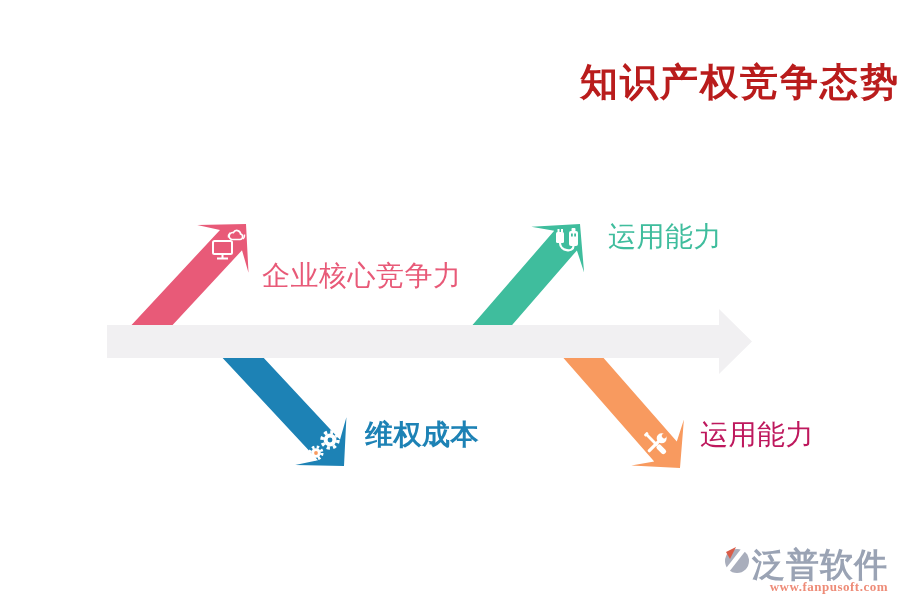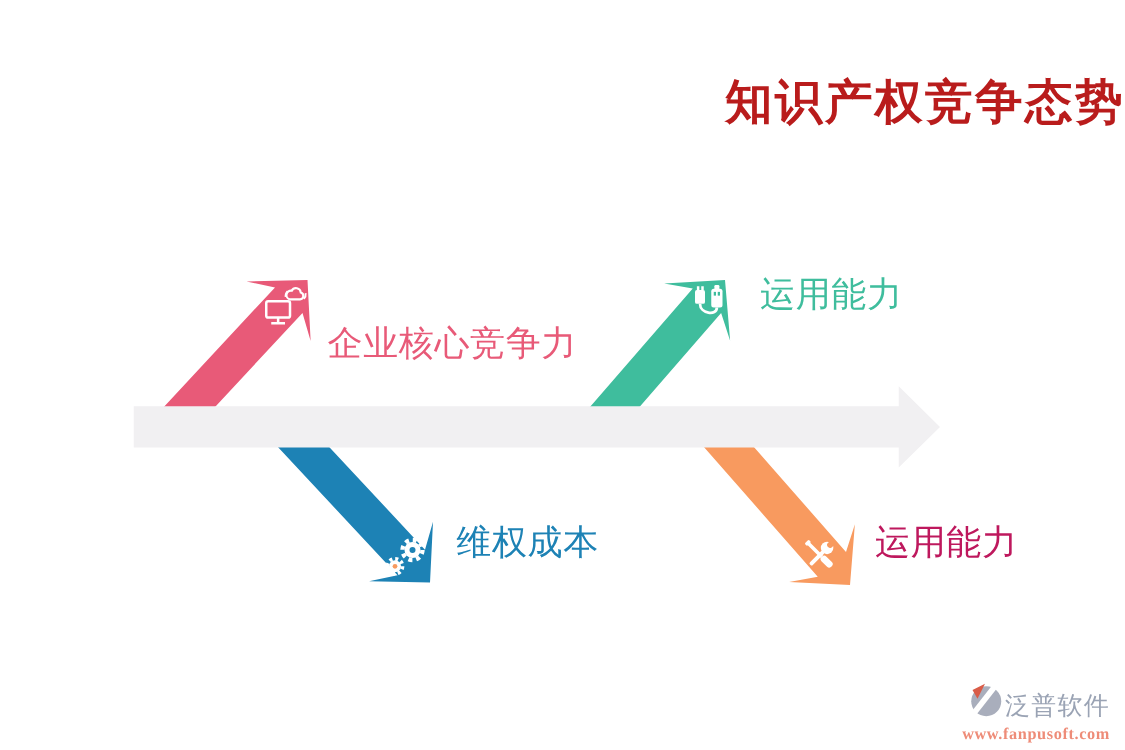--- a/index.html
+++ b/index.html
@@ -6,21 +6,21 @@
   #stage{position:relative;width:900px;height:600px;background:#ffffff;overflow:hidden;
          font-family:"Liberation Serif", serif;}
   #diagram-svg{position:absolute;left:0;top:0;}
   .page-title{position:absolute;top:60px;left:0;right:0;text-align:right;
               margin-left:62px;font-size:38px;font-weight:bold;color:#b91c1c;
               letter-spacing:2px;line-height:44px;}
   .arrow-label{position:absolute;font-size:28px;line-height:30px;letter-spacing:0.5px;
                white-space:nowrap;font-weight:normal;}
   .watermark{position:absolute;right:12px;bottom:6px;text-align:right;}
   .wm-row{display:flex;align-items:center;justify-content:flex-end;gap:2px;}
-  .wm-brand{font-size:20px;font-weight:normal;color:#9aa3b4;letter-spacing:1px;line-height:28px;margin-top:10px;}
+  .wm-brand{font-size:33px;font-weight:bold;color:#9aa3b4;letter-spacing:1px;line-height:28px;margin-top:10px;}
   .wm-url{font-size:13px;font-weight:bold;color:#ee8c78;letter-spacing:0.5px;line-height:14px;margin-top:1px;}
 </style>
 </head>
 <body>
 
 <div id="stage">
 
   <div class="page-title">知识产权竞争态势</div>
 
   <svg id="diagram-svg" width="900" height="600" viewBox="0 0 900 600">
@@ -70,21 +70,21 @@
         <circle cx="0" cy="-11.5" r="2.4" fill="#f89a5f"></circle>
         <rect x="-1.7" y="-14.5" width="3.4" height="4.5" fill="#f89a5f"></rect>
       </g>
     </g>
 
     <polygon points="107,325 719,325 719,309 752,341.5 719,374 719,358 107,358" fill="#f1f0f2"></polygon>
   </svg>
 
   <div class="arrow-label" style="left: 262px; top: 220px; color: rgb(232, 90, 120); margin-top: 41px;">企业核心竞争力</div>
   <div class="arrow-label" style="left: 608px; top: 222px; color: rgb(63, 189, 157);">运用能力</div>
-  <div class="arrow-label" style="left: 365px; top: 420px; color: rgb(29, 130, 181);">维权成本</div>
+  <div class="arrow-label" style="left: 365px; top: 420px; color: rgb(29, 130, 181); font-weight: bold;">维权成本</div>
   <div class="arrow-label" style="left: 700px; top: 420px; color: #be185d;">运用能力</div>
 
   <div class="watermark">
     <div class="wm-row">
       <svg width="26" height="32" viewBox="0 0 26 32">
         <circle cx="13" cy="17" r="12" fill="#a9aebc"></circle>
         <path d="M 2,28 L 20,5" stroke="#ffffff" stroke-width="4.5" fill="none"></path>
         <path d="M 2,8 L 12,3 L 6,15 Z" fill="#d95c48"></path>
       </svg>
       <span class="wm-brand" style="color: rgb(154, 163, 180);">泛普软件</span>

